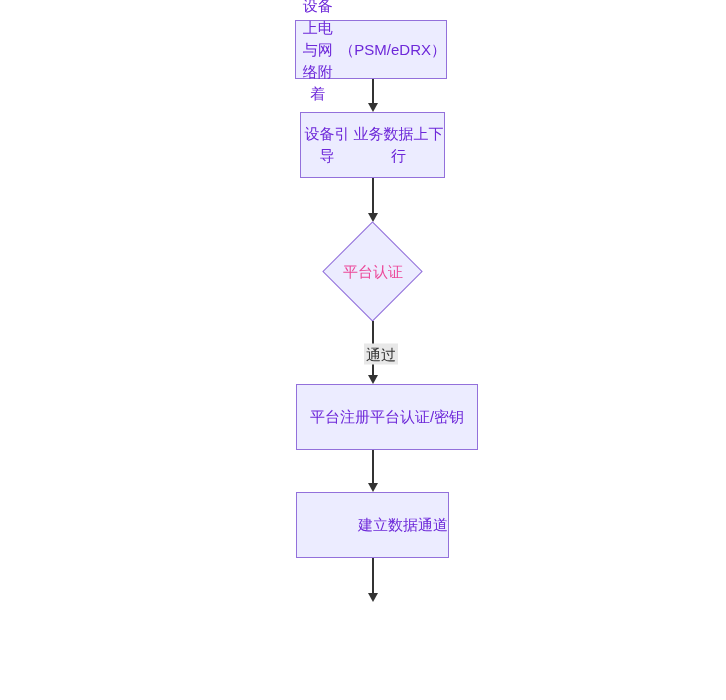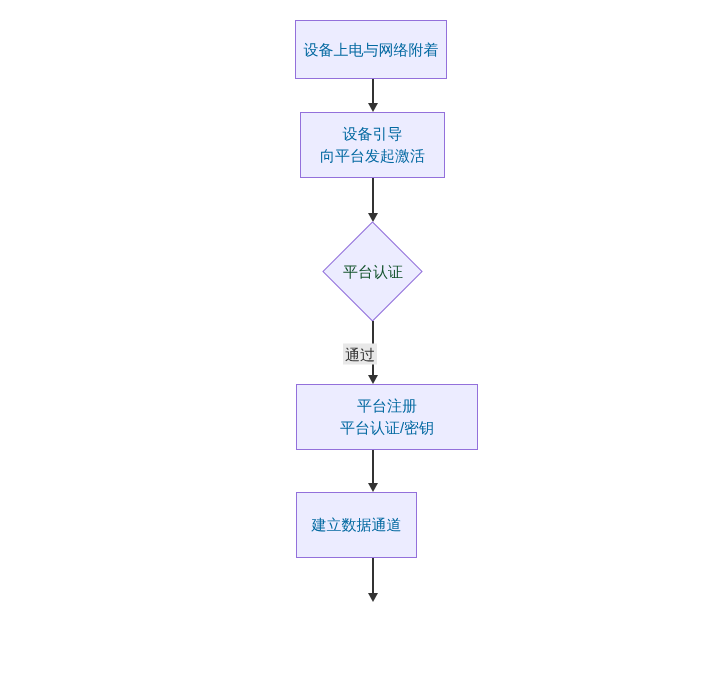--- a/index.html
+++ b/index.html
@@ -13,34 +13,34 @@
     width: 726px;
     height: 700px;
     background: #ffffff;
     overflow: hidden;
   }
   
   .node {
     position: absolute;
     background: #ECECFF;
     border: 1px solid #9370DB;
-    color: #0369a1;
+    color: #6d28d9;
     display: flex;
-    flex-direction: column;
+    flex-direction: row;
     align-items: center;
     justify-content: center;
     font-size: 15px;
     line-height: 22px;
     text-align: center;
     box-sizing: border-box;
   }
   .node-attach   { left: 295px; top: 20px;  width: 152px; height: 59px; }
   .node-boot     { left: 300px; top: 112px; width: 145px; height: 66px; }
   .node-register { left: 296px; top: 384px; width: 182px; height: 66px; }
-  .node-channel  { left: 296px; top: 492px; width: 121px; height: 66px; }
+  .node-channel  { left: 296px; top: 492px; width: 153px; height: 66px; justify-content: flex-end; }
   .node-business { left: 300px; top: 602px; width: 147px; height: 65px; }
 
   
   .diamond-shape {
     position: absolute;
     left: 337px;
     top: 236px;
     width: 71px;
     height: 71px;
     background: #ECECFF;
@@ -50,21 +50,21 @@
   }
   .diamond-label {
     position: absolute;
     left: 323px;
     top: 252px;
     width: 100px;
     height: 40px;
     display: flex;
     align-items: center;
     justify-content: center;
-    color: #14532d;
+    color: #ec4899;
     font-size: 15px;
     line-height: 22px;
     text-align: center;
   }
 
   
   .edge-line {
     position: absolute;
     left: 372px;
     width: 1.5px;
@@ -87,47 +87,48 @@
   }
   .arrow-head-1 { top: 103px; }
   .arrow-head-2 { top: 213px; }
   .arrow-head-3 { top: 375px; }
   .arrow-head-4 { top: 483px; }
   .arrow-head-5 { top: 593px; }
 
   
   .edge-label {
     position: absolute;
-    left: 360px;
+    left: 381px;
     top: 354px;
     transform: translate(-50%, -50%);
     background: #e8e8e8;
     color: #333333;
     font-size: 15px;
     line-height: 21px;
     padding: 0 2px;
     text-align: center;
     white-space: nowrap;
   }
 </style>
 </head>
 <body>
 
 <div class="canvas">
 
   <div class="node node-attach">
     <span>设备上电与网络附着</span>
+    <span>（PSM/eDRX）</span>
   </div>
 
   <div class="edge-line edge-line-1"></div>
   <div class="arrow-head arrow-head-1"></div>
 
   <div class="node node-boot">
     <span>设备引导</span>
-    <span>向平台发起激活</span>
+    <span>业务数据上下行</span>
   </div>
 
   <div class="edge-line edge-line-2"></div>
   <div class="arrow-head arrow-head-2"></div>
 
   <div class="diamond-shape"></div>
   <div class="diamond-label">平台认证</div>
 
   <div class="edge-line edge-line-3"></div>
   <div class="arrow-head arrow-head-3"></div>

